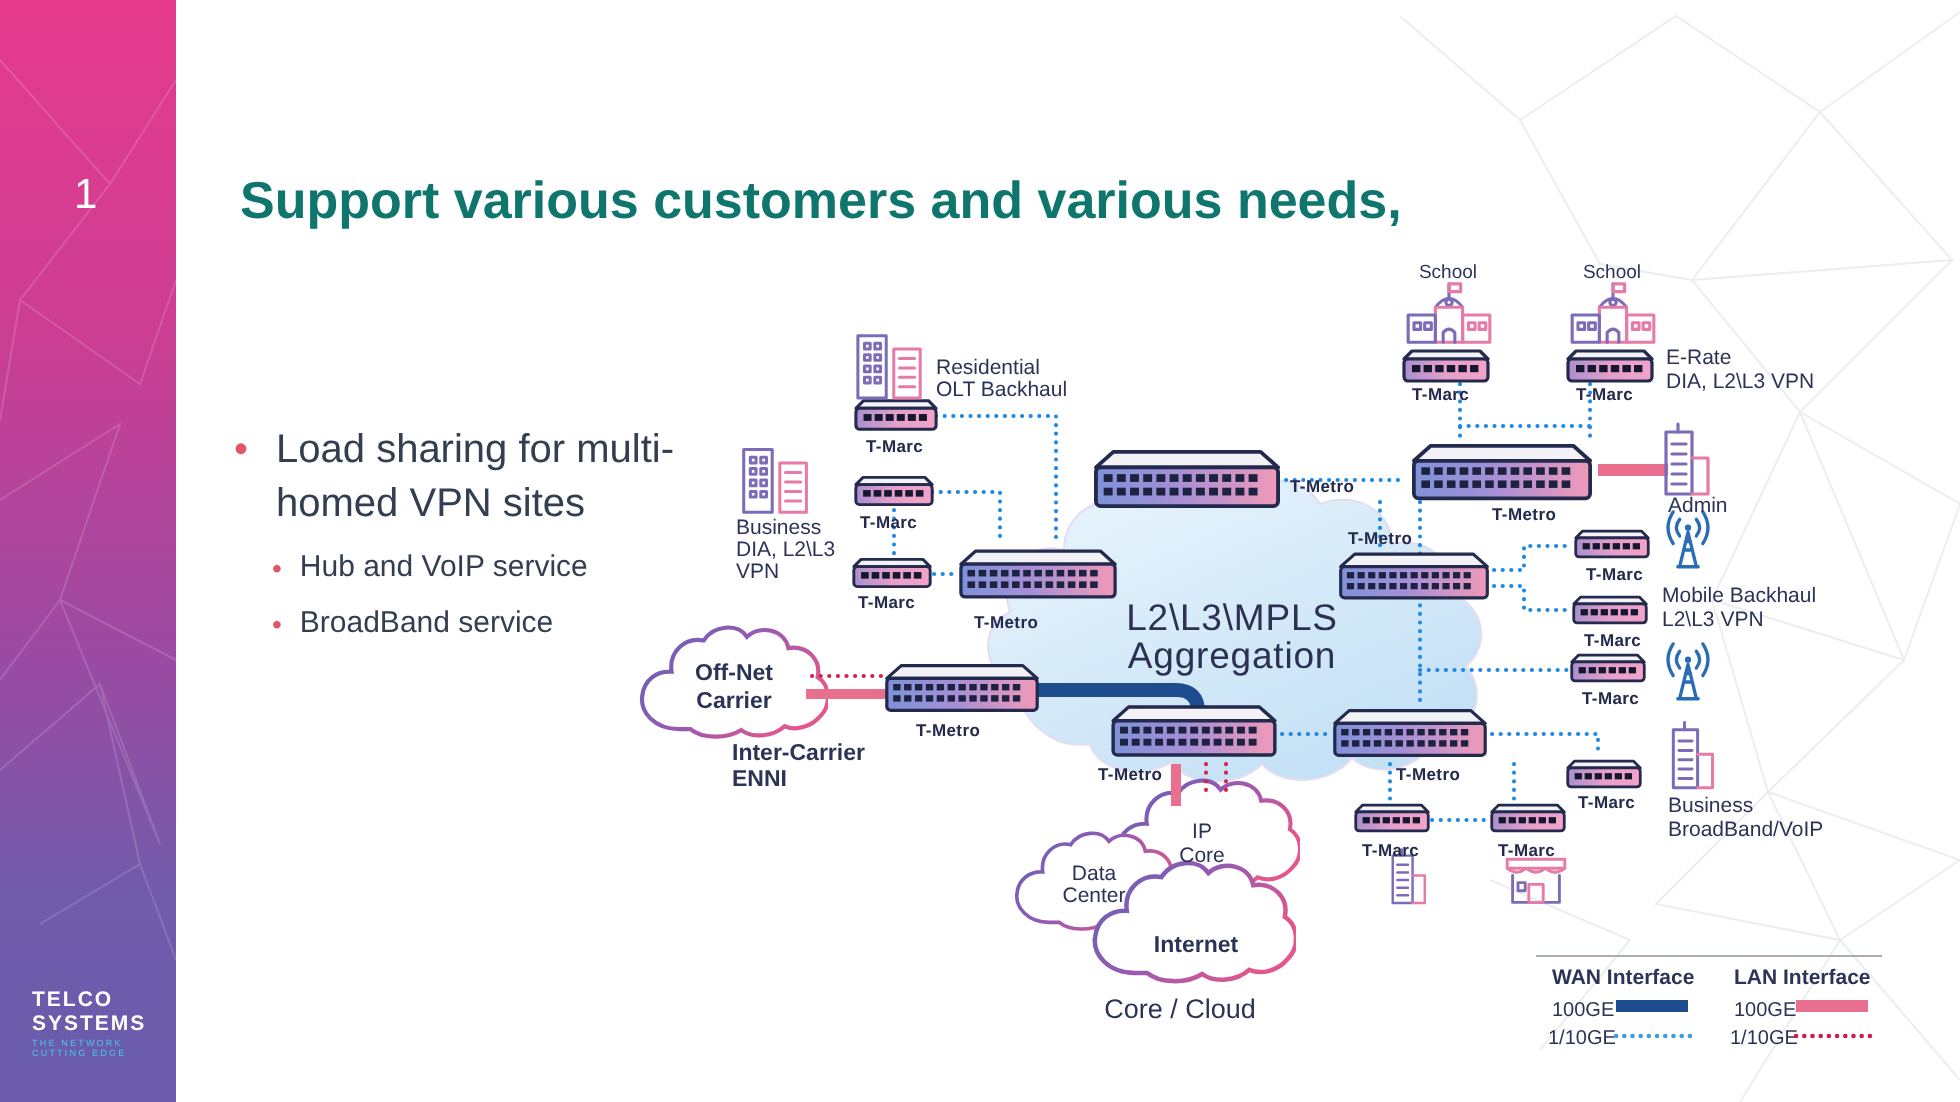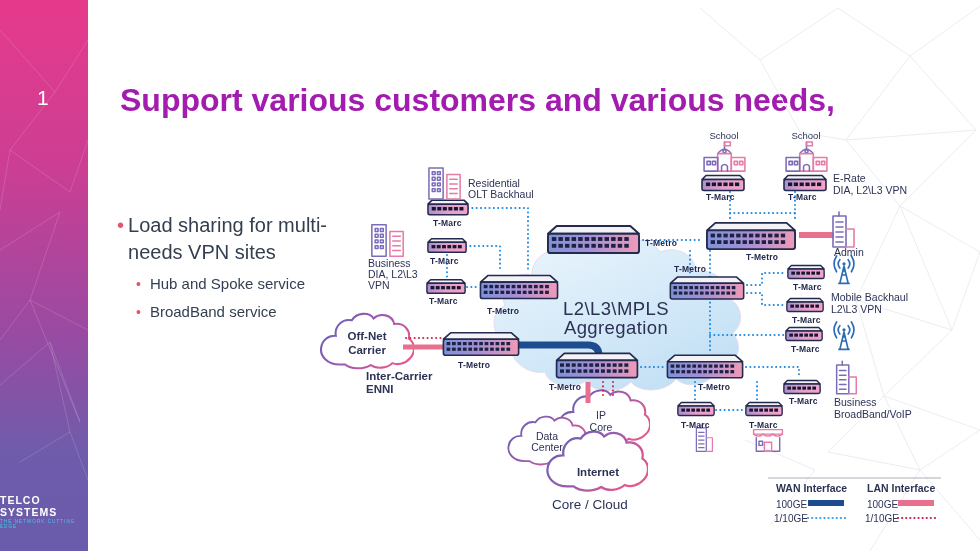--- a/index.html
+++ b/index.html
@@ -3,30 +3,30 @@
 <meta charset="utf-8">
 <style>
   html,body{margin:0;padding:0;background:#fff;}
   .slide{position:relative;width:980px;height:551px;background:#ffffff;overflow:hidden;
          font-family:"Liberation Sans",sans-serif;}
   
   .sidebar{position:absolute;left:0;top:0;width:88px;height:551px;
     background:linear-gradient(180deg,#e63a8c 0%,#cc3e93 30%,#9a4aa2 60%,#6f5cab 82%,#6a5bac 100%);}
   .sidebar svg{position:absolute;inset:0;}
   .page-num{position:absolute;left:37px;top:86px;color:#ffffff;font-size:21px;font-weight:400;}
-  .logo{position:absolute;left:0;top:495px;color:#fff;line-height:1.1;}
+  .logo{position:absolute;left:16px;top:495px;color:#fff;line-height:1.1;}
   .logo-title{font-size:10.5px;font-weight:700;letter-spacing:1px;}
   .logo-sub{font-size:4.5px;color:#49c7e9;letter-spacing:1.1px;margin-top:2px;}
   
-  .title{position:absolute;left:120px;top:84px;font-size:32px;line-height:33px;
-         color:#a21caf;font-weight:600;}
+  .title{position:absolute;left:120px;top:84px;font-size:26px;line-height:33px;
+         color:#0f766e;font-weight:600;}
   .bullet-block{position:absolute;left:117px;top:212px;color:#333f50;}
   .b-main{display:flex;}
   .b-dot{color:#e0566b;font-size:20px;line-height:27px;margin-right:4px;}
-  .b-text{font-size:20px;line-height:27px;}
+  .b-text{font-size:20px;line-height:27px;margin-left:10px;}
   .b-sub{display:flex;margin-left:19px;margin-top:8px;}
   .b-sub .b-dot{font-size:14px;line-height:20px;margin-right:9px;}
   .b-sub-text{font-size:15px;line-height:20px;}
   
   .diagram{position:absolute;left:0;top:0;}
   .mesh{stroke:#ededf1;stroke-width:1;fill:none;}
   .smesh{stroke:rgba(255,255,255,.15);stroke-width:1;fill:none;}
   .lb{stroke:#1e88e5;stroke-width:2;fill:none;stroke-dasharray:0.1 4.2;stroke-linecap:round;}
   .lr{stroke:#d6224c;stroke-width:2;fill:none;stroke-dasharray:0.1 4.2;stroke-linecap:round;}
   .lp{stroke:#e8708e;stroke-width:5;fill:none;}
@@ -63,26 +63,26 @@
 
   <div class="title">
     <div>Support various customers and various needs,</div>
   </div>
 
   <div class="bullet-block">
     <div class="b-main">
       <span class="b-dot">•</span>
       <span class="b-text">
         <span>Load sharing for multi-</span><br>
-        <span>needs VPN sites</span>
+        <span>homed VPN sites</span>
       </span>
     </div>
     <div class="b-sub">
       <span class="b-dot">•</span>
-      <span class="b-sub-text">Hub and Spoke service</span>
+      <span class="b-sub-text">Hub and VoIP service</span>
     </div>
     <div class="b-sub">
       <span class="b-dot">•</span>
       <span class="b-sub-text">BroadBand service</span>
     </div>
   </div>
 
   <svg class="diagram" width="980" height="551" viewBox="0 0 980 551">
     <defs>
       <linearGradient id="gMetro" x1="0" y1="0" x2="1" y2="0">

